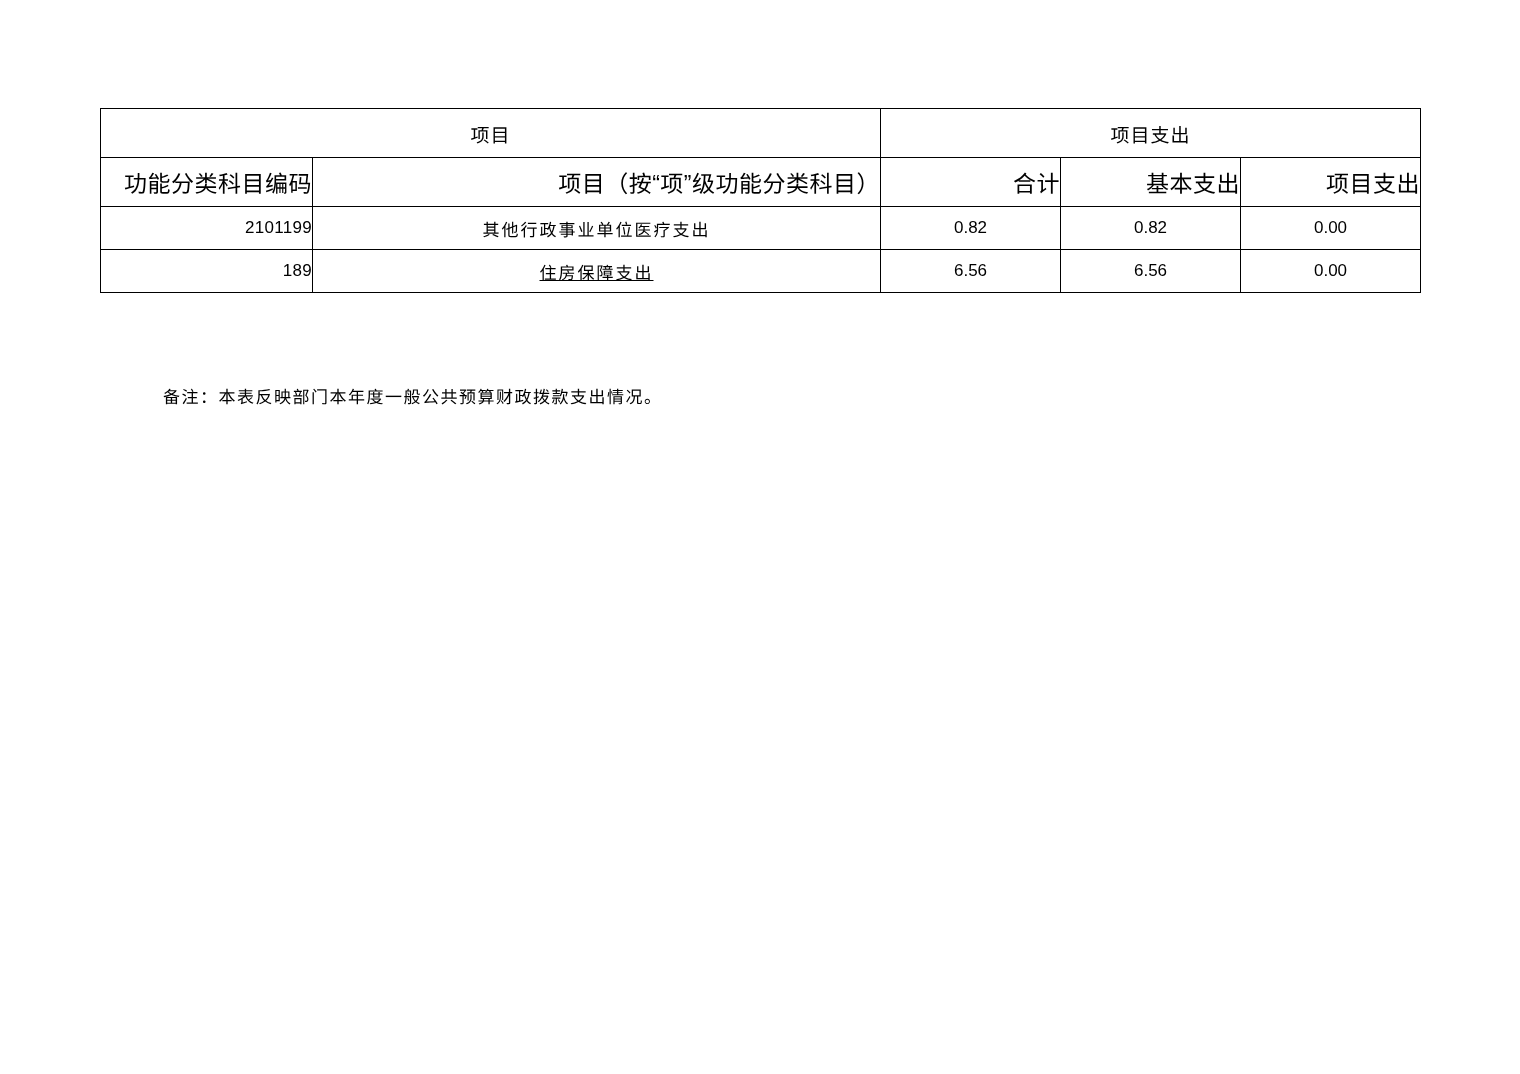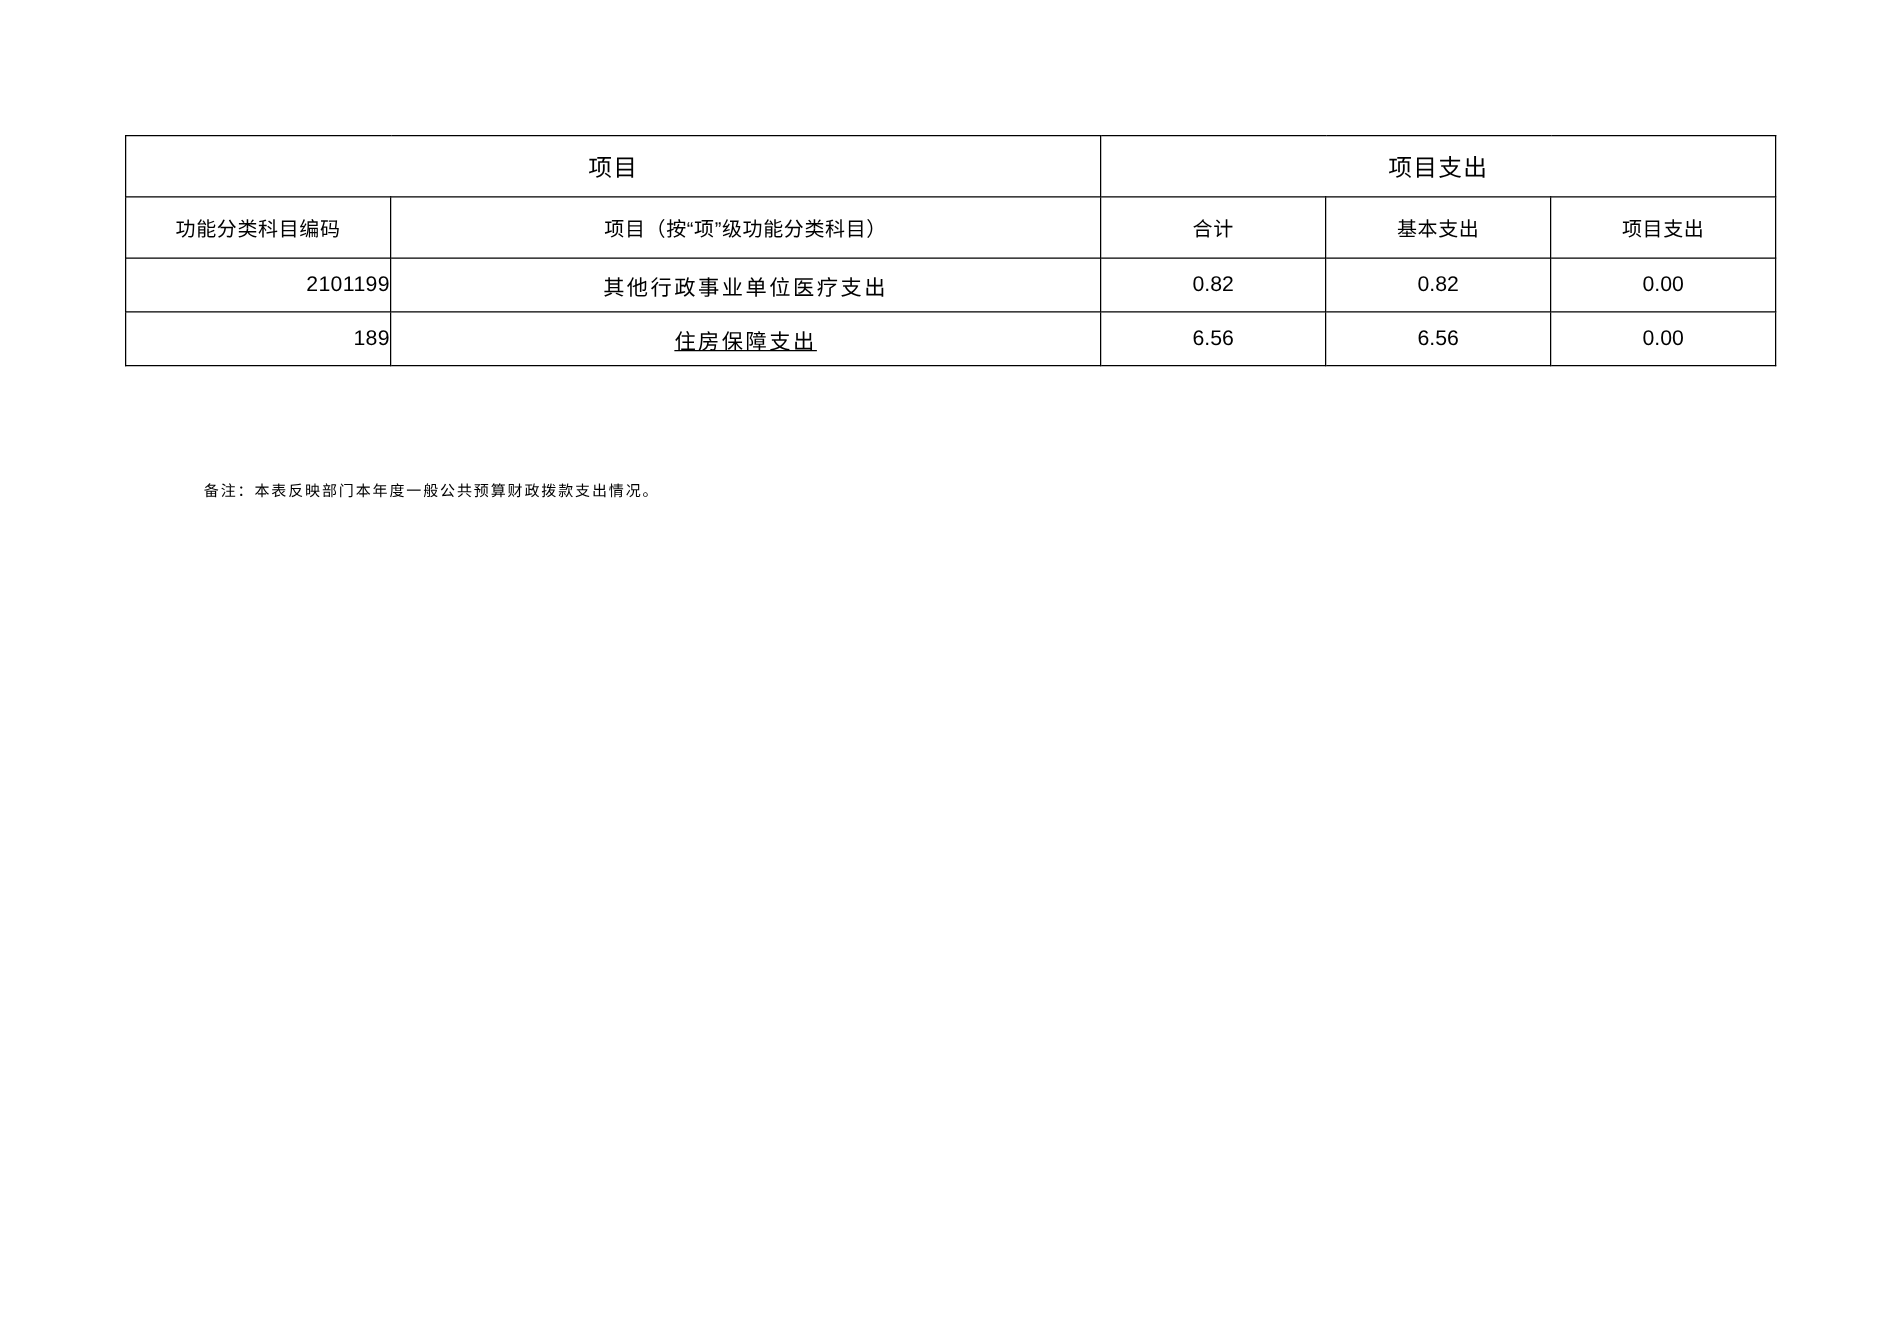--- a/index.html
+++ b/index.html
@@ -50,23 +50,23 @@
   .hdr-top {
     height: 48px;
     text-align: center;
     font-family: "Liberation Sans", "DejaVu Sans", sans-serif;
     font-size: 19px;
     font-weight: bold;
     letter-spacing: 1px;
   }
   .hdr-sub {
     height: 48px;
-    text-align: center;
+    text-align: right;
     font-family: "Liberation Sans", "DejaVu Sans", sans-serif;
-    font-size: 16px;
+    font-size: 23px;
     font-weight: bold;
     letter-spacing: 0.5px;
   }
   .row-cell {
     height: 42px;
   }
   .code-cell {
     font-family: "Liberation Sans", "DejaVu Sans", sans-serif;
     font-size: 17px;
     padding-left: 12px;
@@ -88,21 +88,21 @@
   
   .lvl-1 { padding-left: 16px; font-weight: bold; letter-spacing: 2px; text-decoration: underline; }
   .lvl-2 { padding-left: 16px; font-weight: bold; letter-spacing: 2px; }
   .lvl-3 { padding-left: 32px; font-weight: normal; letter-spacing: 2px; }
 
   .note {
     position: absolute;
     left: 163px;
     top: 383px;
     font-family: "Liberation Serif", "DejaVu Serif", serif;
-    font-size: 12px;
+    font-size: 17px;
     letter-spacing: 1.5px;
     white-space: nowrap;
   }
 </style>
 </head>
 <body>
 
 <div class="page">
 
   <div class="table-wrap">

